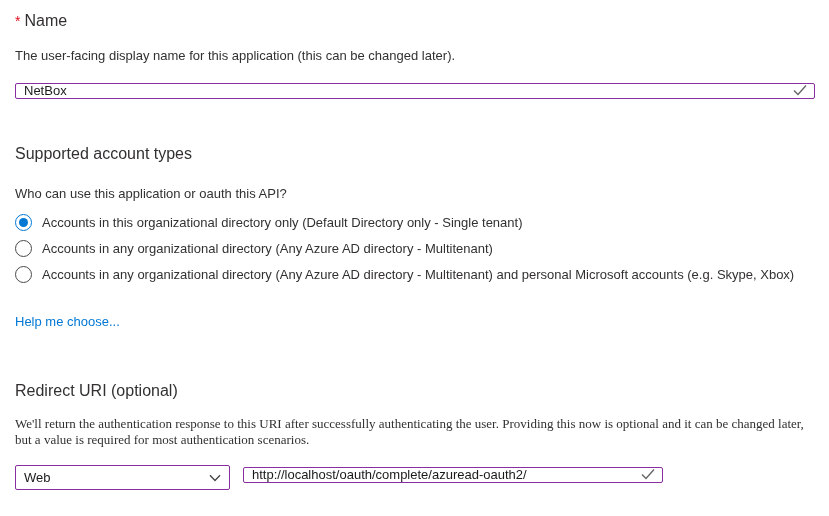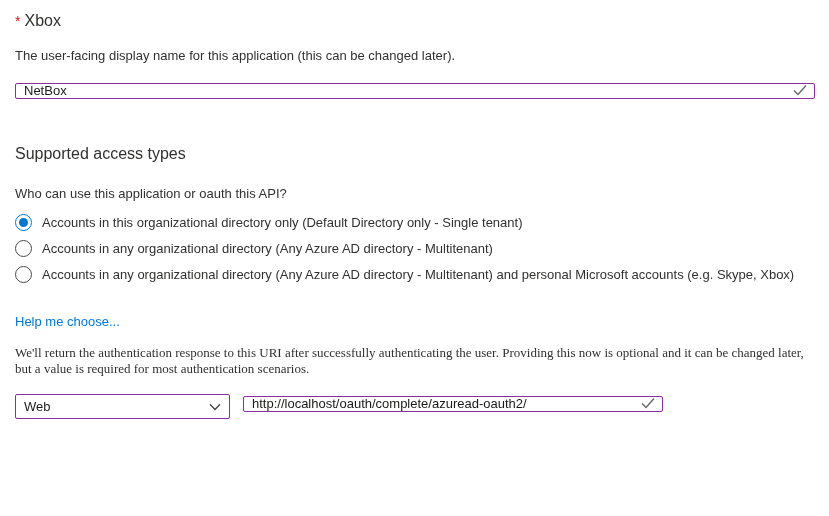--- a/index.html
+++ b/index.html
@@ -83,33 +83,33 @@
   }
   .uri-wrap{position:relative;margin-left:13px;}
   .uri-field{width:420px;}
 </style>
 </head>
 <body>
 
 <div class="container">
 
   
-  <h2 class="section-heading"><span class="required">*</span><span>Xbox</span></h2>
+  <h2 class="section-heading"><span class="required">*</span><span>Name</span></h2>
 
   <p class="desc">The user-facing display name for this application (this can be changed later).</p>
 
   <div class="field-wrap name-field">
     <input class="text-input" type="text" value="NetBox" style="">
     <svg class="check-icon" viewBox="0 0 14 12" fill="none">
       <path d="M1 6.5 L5 10.5 L13 1.5" stroke="var(--checkmark)" stroke-width="1.4" fill="none"></path>
     </svg>
   </div>
 
   
-  <h2 class="section-heading sat-heading">Supported access types</h2>
+  <h2 class="section-heading sat-heading">Supported account types</h2>
 
   <p class="question">Who can use this application or oauth this API?</p>
 
   <div class="radio-group">
     <div class="radio-row">
       <span class="radio-circle selected"></span>
       <span class="radio-label">Accounts in this organizational directory only (Default Directory only - Single tenant)</span>
     </div>
     <div class="radio-row">
       <span class="radio-circle"></span>
@@ -117,20 +117,21 @@
     </div>
     <div class="radio-row">
       <span class="radio-circle"></span>
       <span class="radio-label">Accounts in any organizational directory (Any Azure AD directory - Multitenant) and personal Microsoft accounts (e.g. Skype, Xbox)</span>
     </div>
   </div>
 
   <a class="help-link">Help me choose...</a>
 
   
+  <h2 class="section-heading ruri-heading">Redirect URI (optional)</h2>
 
   <p class="desc ruri-desc">We'll return the authentication response to this URI after successfully authenticating the user. Providing this now is optional and it can be changed later, but a value is required for most authentication scenarios.</p>
 
   <div class="controls-row">
     <div class="dropdown">
       <span>Web</span>
       <svg class="chevron-icon" viewBox="0 0 12 8" fill="none">
         <path d="M1 1.2 L6 6.5 L11 1.2" stroke="#444444" stroke-width="1.3" fill="none"></path>
       </svg>
     </div>

